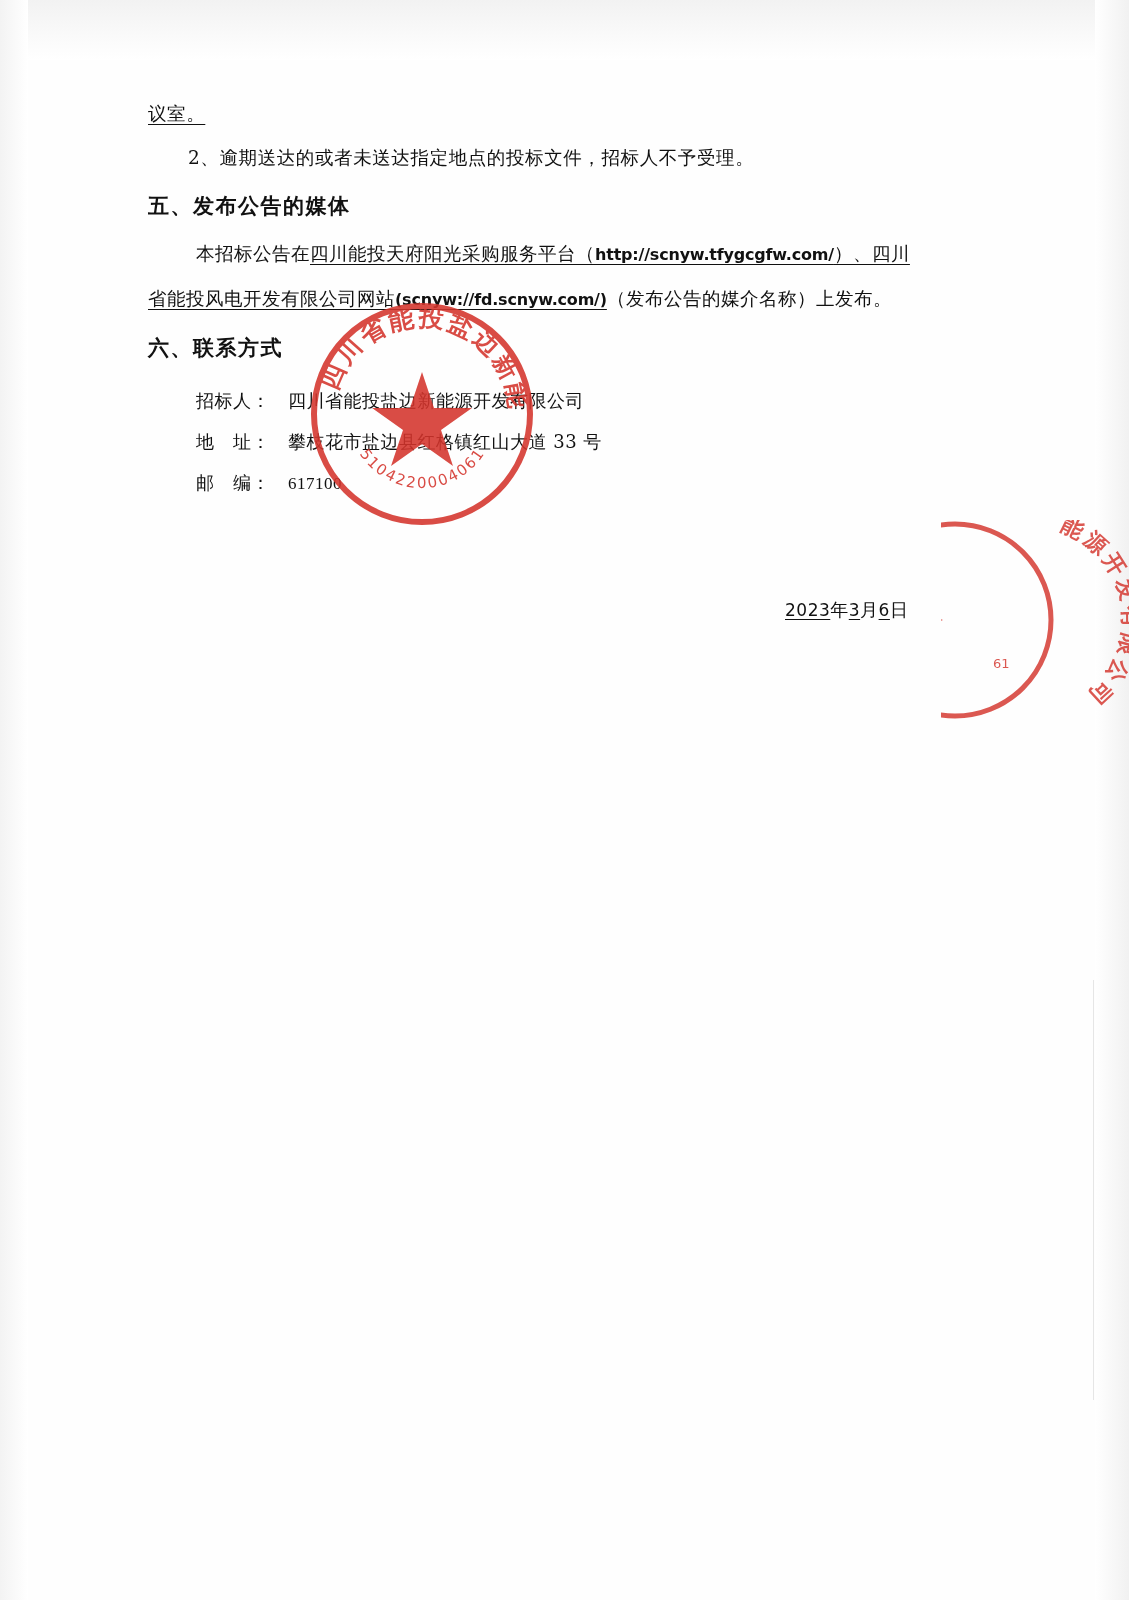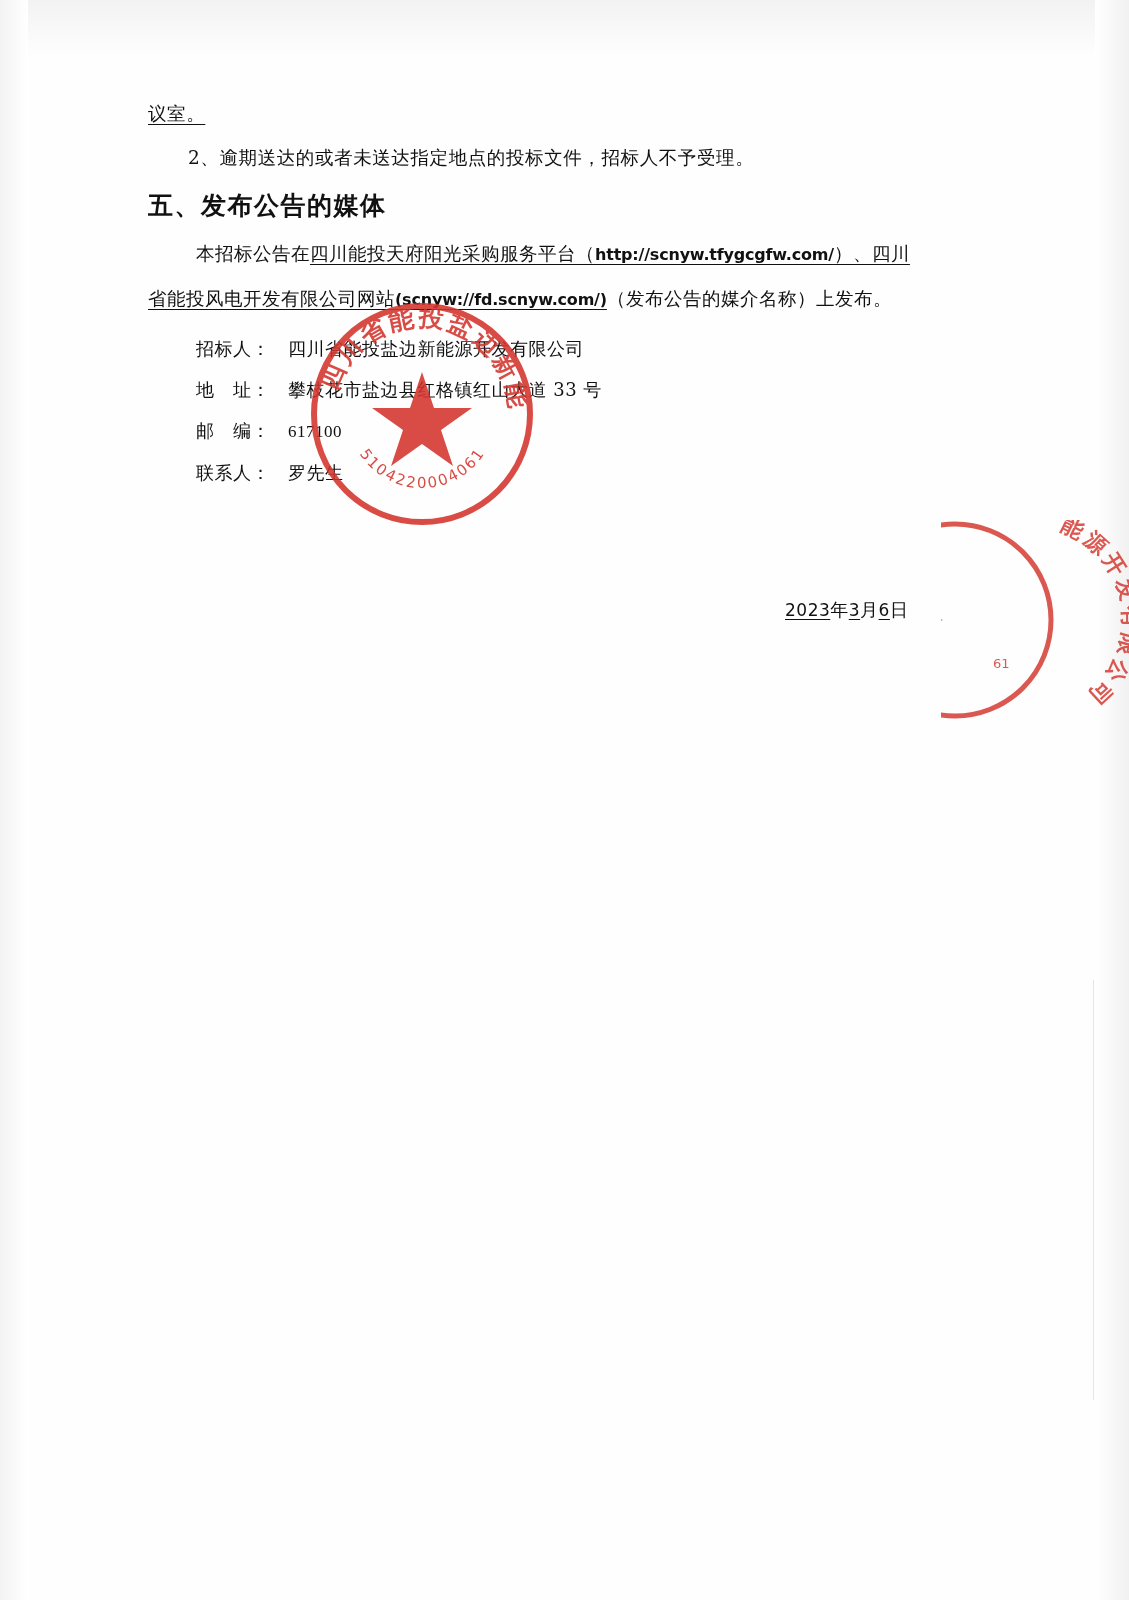--- a/index.html
+++ b/index.html
@@ -65,21 +65,21 @@
     padding-left: 40px;
   }
   .indent2 {
     padding-left: 48px;
   }
   .u {
     text-decoration: underline;
     text-underline-offset: 4px;
   }
   .heading {
-    font-size: 25px;
+    font-size: 21px;
     font-weight: bold;
     line-height: 52px;
     letter-spacing: 1.5px;
   }
   .para {
     font-size: 18.5px;
     line-height: 44px;
     letter-spacing: 0.5px;
   }
   .latin {
@@ -174,33 +174,31 @@
     <div class="heading">五、发布公告的媒体</div>
 
     <div class="para">
       <span class="indent2"></span><span>本招标公告在</span><span class="u">四川能投天府阳光采购服务平台（</span><span class="u latin">http://scnyw.tfygcgfw.com/</span><span class="u">）、四川</span>
     </div>
 
     <div class="para">
       <span class="u">省能投风电开发有限公司网站</span><span class="u latin">(scnyw://fd.scnyw.com/)</span><span>（发布公告的媒介名称）上发布。</span>
     </div>
 
+    <div class="heading">六、联系方式</div>
 
     <div class="contact-block">
       <div class="contact-row">
         <span class="lbl">招标人：</span><span>四川省能投盐边新能源开发有限公司</span>
       </div>
       <div class="contact-row">
         <span class="lbl">地　址：</span><span>攀枝花市盐边县红格镇红山大道 33 号</span>
       </div>
       <div class="contact-row">
         <span class="lbl">邮　编：</span><span class="num">617100</span>
-      </div>
-      <div class="contact-row">
-        <span class="lbl">联系人：</span><span>罗先生</span>
       </div>
     </div>
   </div>
 
   <div class="date-line">
     <span class="dnum">2023</span><span>年</span><span class="dnum">3</span><span>月</span><span class="dnum">6</span><span>日</span>
   </div>
 
   <div class="stamp-main">
     <svg width="228" height="228" viewBox="0 0 228 228" xmlns="http://www.w3.org/2000/svg">

